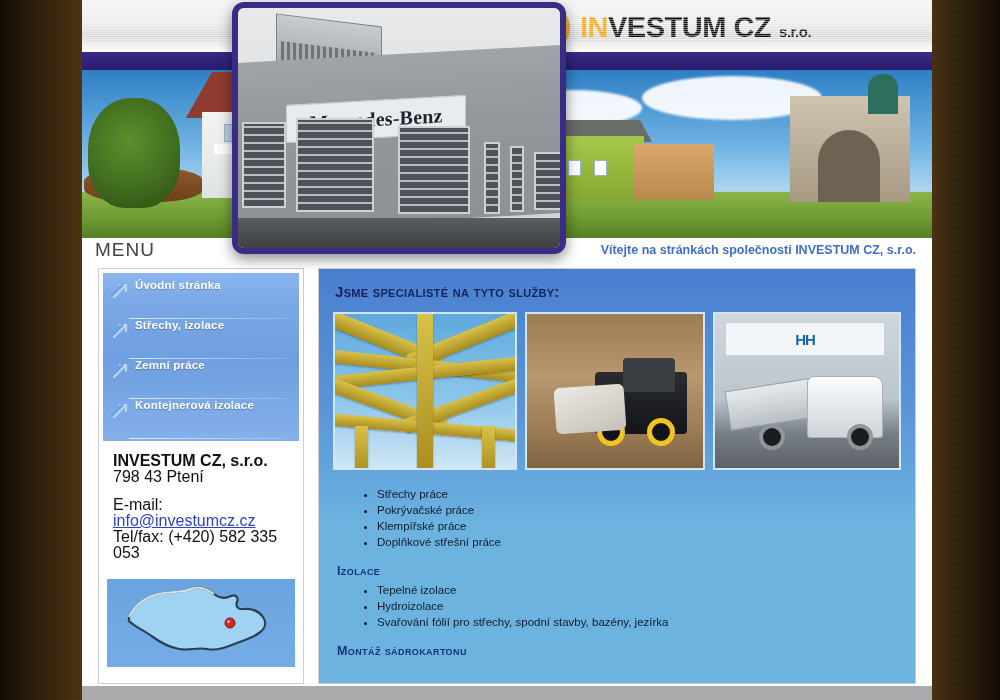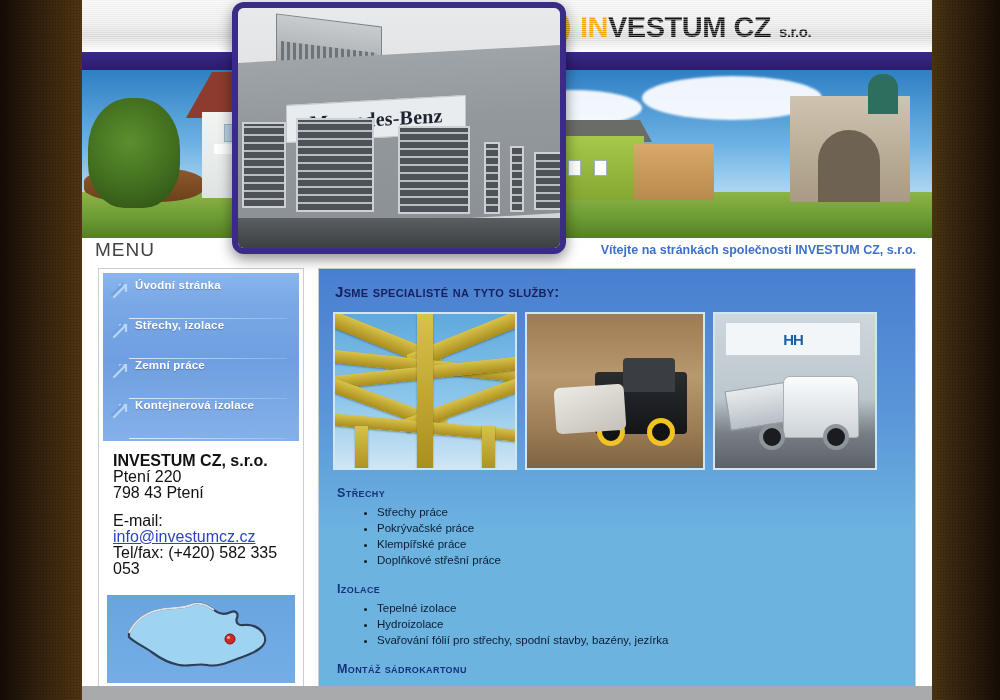--- a/index.html
+++ b/index.html
@@ -144,21 +144,21 @@
     background:linear-gradient(180deg,#4a7fd0 0%,#5a95d8 34%,#6cb3e0 62%,#6cb3e0 100%);
     min-height:414px; padding:12px 14px 10px 14px;
   }
   .c-head{
     font-size:15px; font-weight:bold; color:#15225c; font-variant:small-caps;
     letter-spacing:.3px; margin:2px 0 12px 2px;
   }
   .thumbs{ display:flex; gap:8px; }
   .thumb{ width:184px; height:158px; border:2px solid #cfe6f5; overflow:hidden; position:relative; background:#89c; }
   .thumb.t2{ width:180px; }
-  .thumb.t3{ width:164px; }
+  .thumb.t3{ width:188px; }
 
   
   .tr-sky{position:absolute;inset:0;background:linear-gradient(180deg,#5fa9dd 0%,#8cc6ea 55%,#cfe6f4 100%);}
   .beam{position:absolute;background:linear-gradient(180deg,#d8c24a,#a98d1e);box-shadow:0 1px 2px rgba(0,0,0,.3);}
   
   .ex-dirt{position:absolute;inset:0;background:linear-gradient(180deg,#9d7b54 0%,#b8986f 40%,#9b7c55 75%,#7f6343 100%);}
   .ex-body{position:absolute;right:16px;bottom:34px;width:92px;height:62px;background:linear-gradient(180deg,#2a2c30,#141518);border-radius:4px;}
   .ex-cab{position:absolute;right:28px;bottom:76px;width:52px;height:34px;background:#3a3d42;border-radius:4px 4px 0 0;}
   .ex-stone{position:absolute;left:28px;bottom:36px;width:70px;height:46px;background:linear-gradient(160deg,#eceae5,#c5c1b8);border-radius:6px;transform:rotate(-4deg);}
   .ex-wheel{position:absolute;bottom:22px;width:28px;height:28px;border-radius:50%;background:#121316;border:5px solid #f2c321;}
@@ -305,21 +305,20 @@
               </svg>
             </span>
             <span class="m-label">Kontejnerová izolace</span>
           </div>
 
 
         </div>
 
         <div class="contact">
           <div class="c-name">INVESTUM CZ, s.r.o.</div>
-          <div>Ptení 220</div>
           <div>798 43 Ptení</div>
           <div style="height:12px"></div>
           <div>
             <span>E-mail:</span>
             <a href="#">info@investumcz.cz</a>
           </div>
           <div>Tel/fax: (+420) 582 335 053</div>
         </div>
 
         <div class="map-box">
@@ -372,21 +371,20 @@
                 </div>
               <div class="tk-bed"></div>
               <div class="tk-cab"></div>
               <div class="tk-wheel" style="right:26px;"></div>
               <div class="tk-wheel" style="left:44px;"></div>
             </div>
           </div>
 
           <div class="svc">
 
-            <h3>Střechy</h3>
             <ul>
               <li>Střechy práce</li>
               <li>Pokrývačské práce</li>
               <li>Klempířské práce</li>
               <li>Doplňkové střešní práce</li>
             </ul>
 
             <h3>Izolace</h3>
             <ul>
               <li>Tepelné izolace</li>

